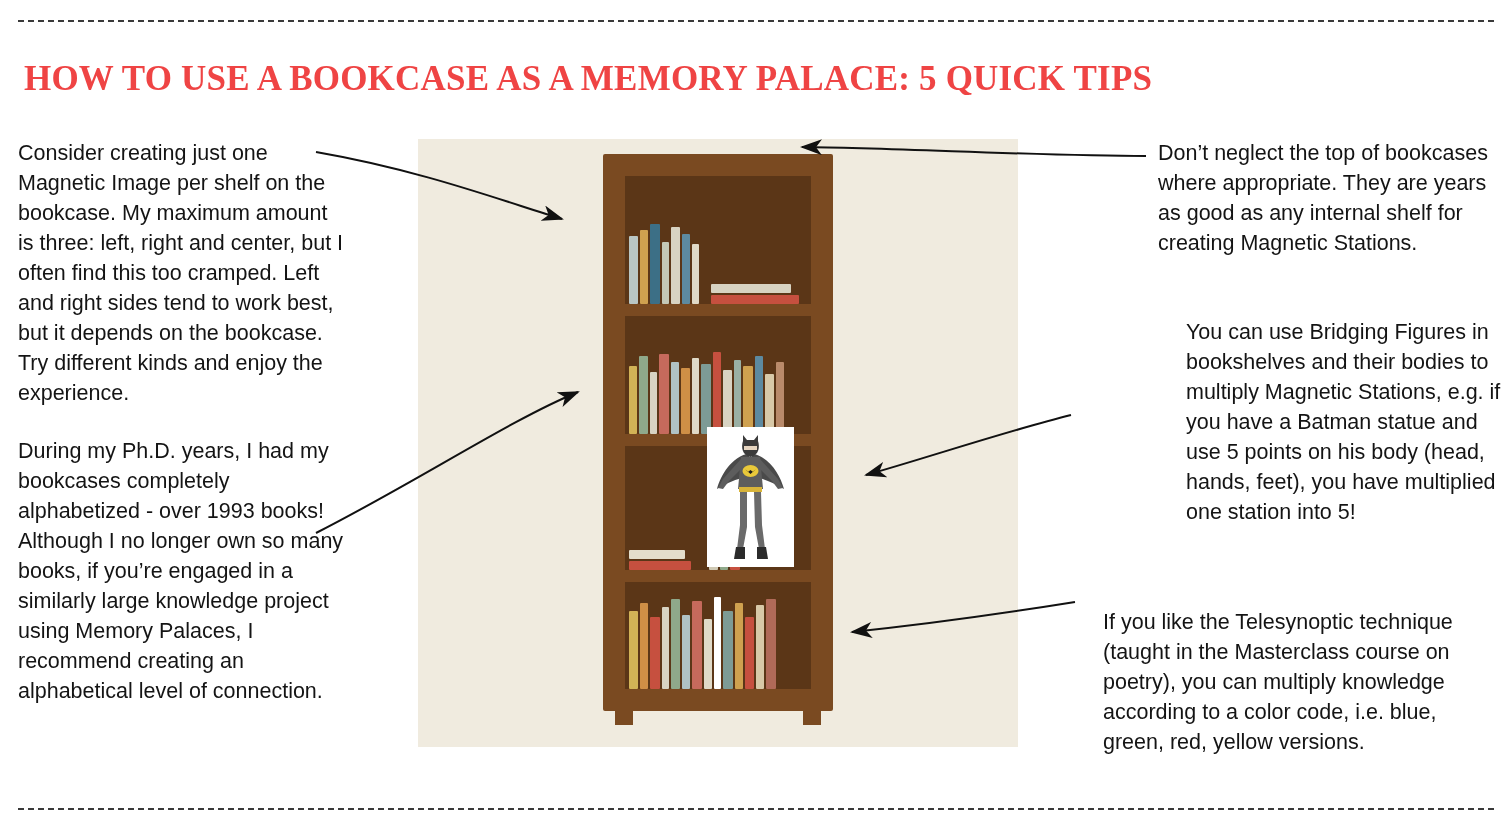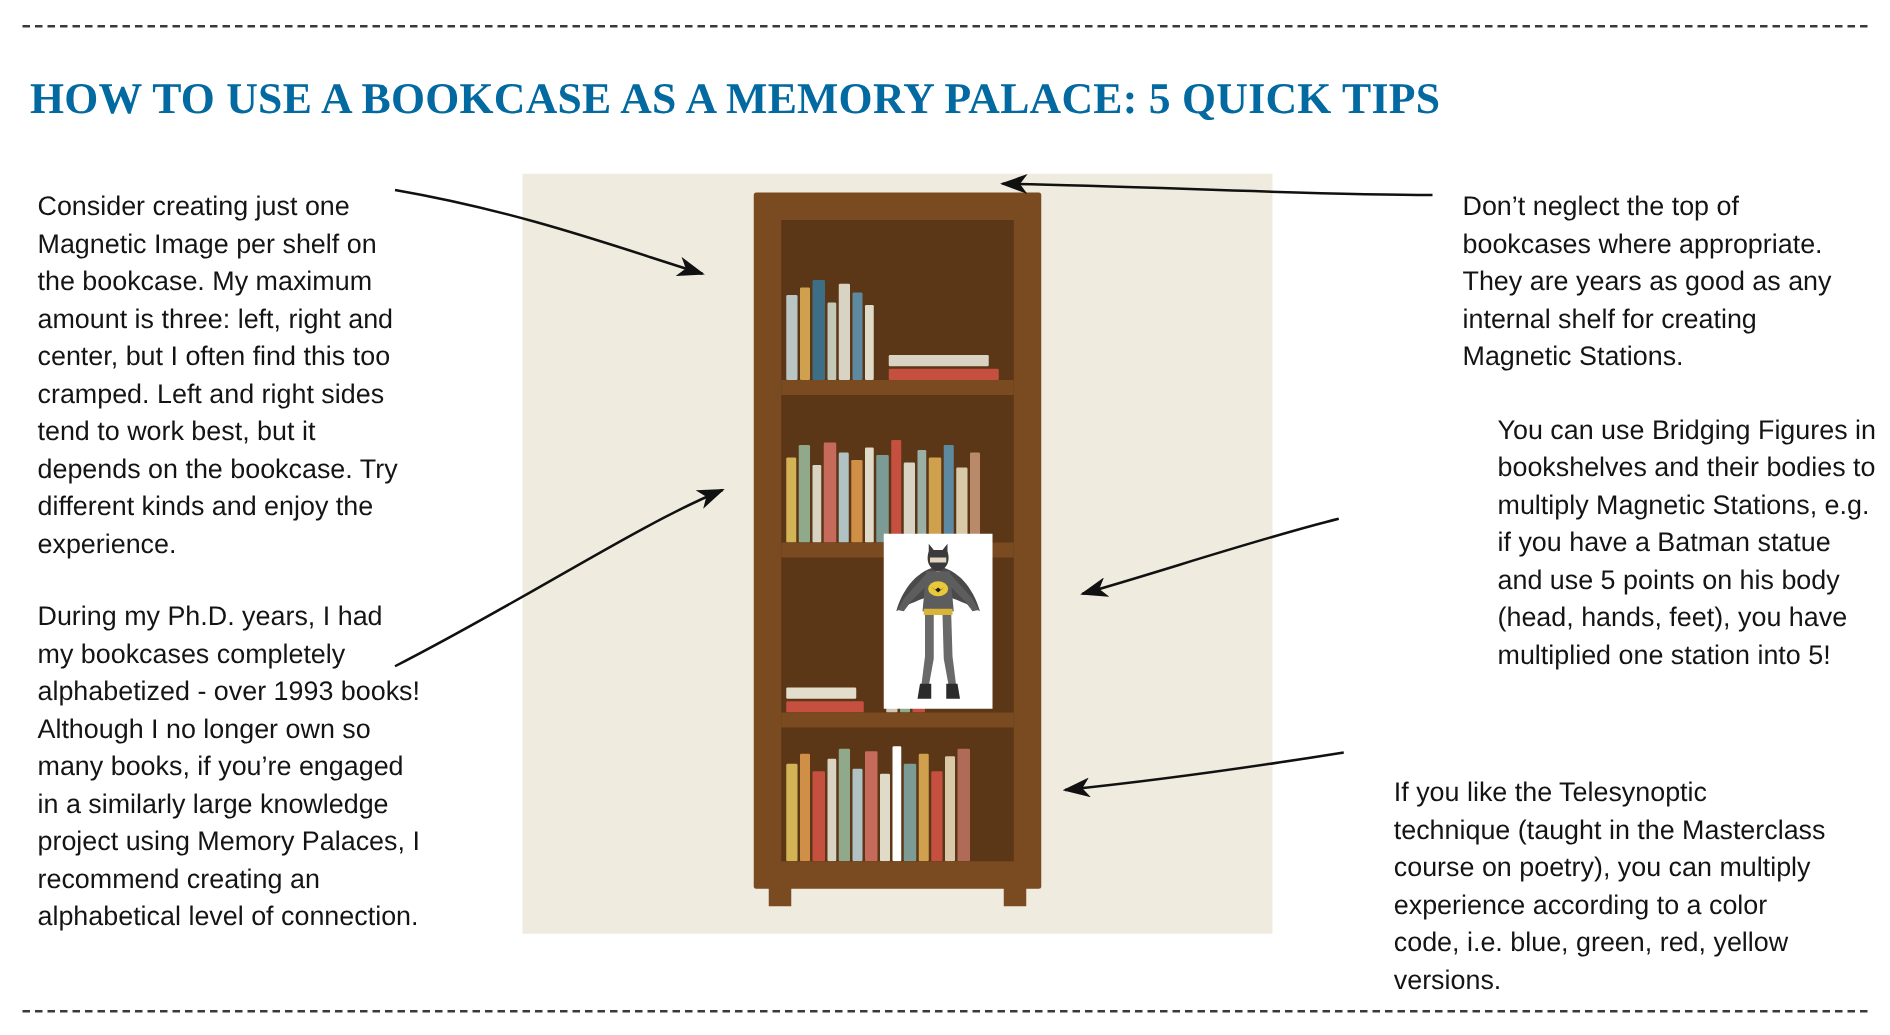--- a/index.html
+++ b/index.html
@@ -29,32 +29,32 @@
 
   
   .title {
     position: absolute;
     left: 24px;
     top: 36px;
     font-family: "Liberation Serif", serif;
     font-weight: bold;
     font-size: 35px;
     letter-spacing: 0.2px;
-    color: #0369a1;
+    color: #ef4444;
     white-space: nowrap;
   }
 
   
   .textblock {
     position: absolute;
     font-size: 21.5px;
     line-height: 30px;
     color: #141414;
   }
-  .textblock p { margin: 12px; }
+  .textblock p { margin: 0; }
   .textblock p + p { margin-top: 28px; }
 
   #left-text  { left: 18px;  top: 138px; width: 330px; }
   #right-top-text { left: 1158px; top: 138px; width: 330px; }
   #right-mid-text { left: 1186px; top: 317px; width: 330px; }
   #right-bottom-text { left: 1103px; top: 607px; width: 370px; }
 
   
   .illustration {
     position: absolute;
@@ -172,21 +172,21 @@
 
 <div class="textblock" id="right-top-text">
   <p>Don’t neglect the top of bookcases where appropriate. They are years as good as any internal shelf for creating Magnetic Stations.</p>
 </div>
 
 <div class="textblock" id="right-mid-text">
   <p>You can use Bridging Figures in bookshelves and their bodies to multiply Magnetic Stations, e.g. if you have a Batman statue and use 5 points on his body (head, hands, feet), you have multiplied one station into 5!</p>
 </div>
 
 <div class="textblock" id="right-bottom-text">
-  <p>If you like the Telesynoptic technique (taught in the Masterclass course on poetry), you can multiply experience according to a color code, i.e. blue, green, red, yellow versions.</p>
+  <p>If you like the Telesynoptic technique (taught in the Masterclass course on poetry), you can multiply knowledge according to a color code, i.e. blue, green, red, yellow versions.</p>
 </div>
 
 <div class="illustration">
 
   <div class="bookcase">
     <div class="case-body"></div>
     <div class="case-inner"></div>
 
     <div class="shelf-divider" style="top:150px"></div>
     <div class="shelf-divider" style="top:280px"></div>

